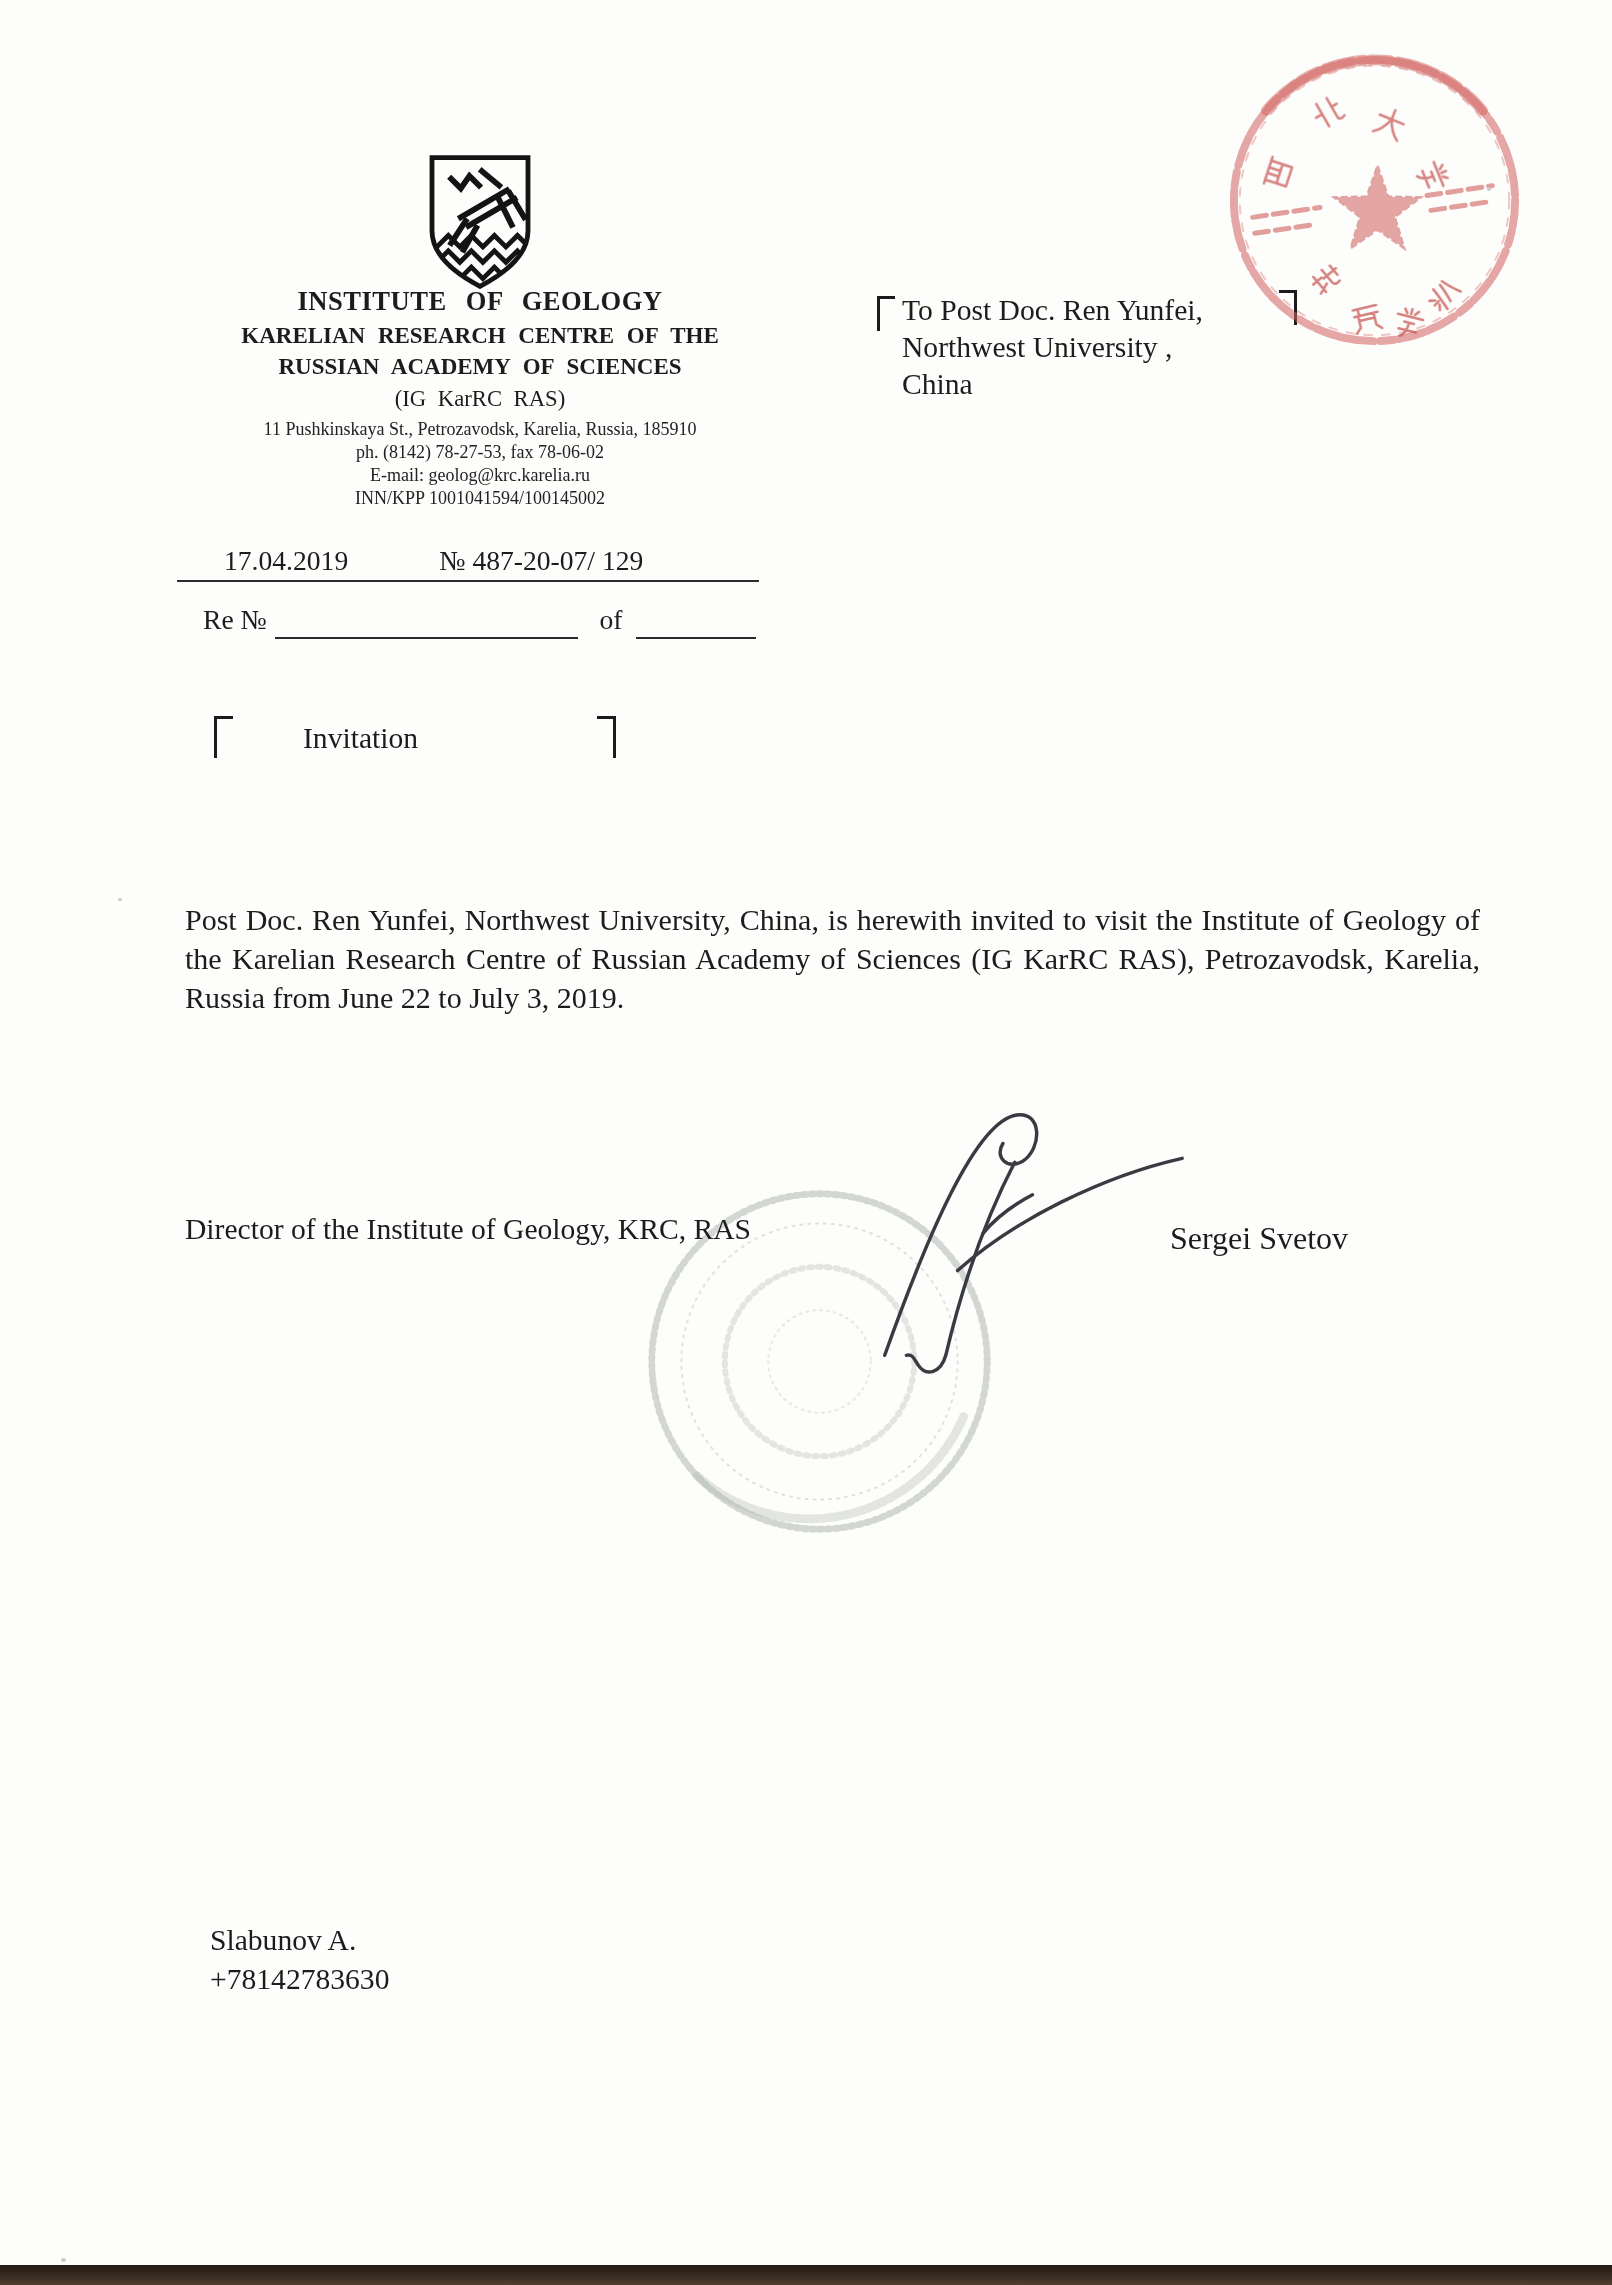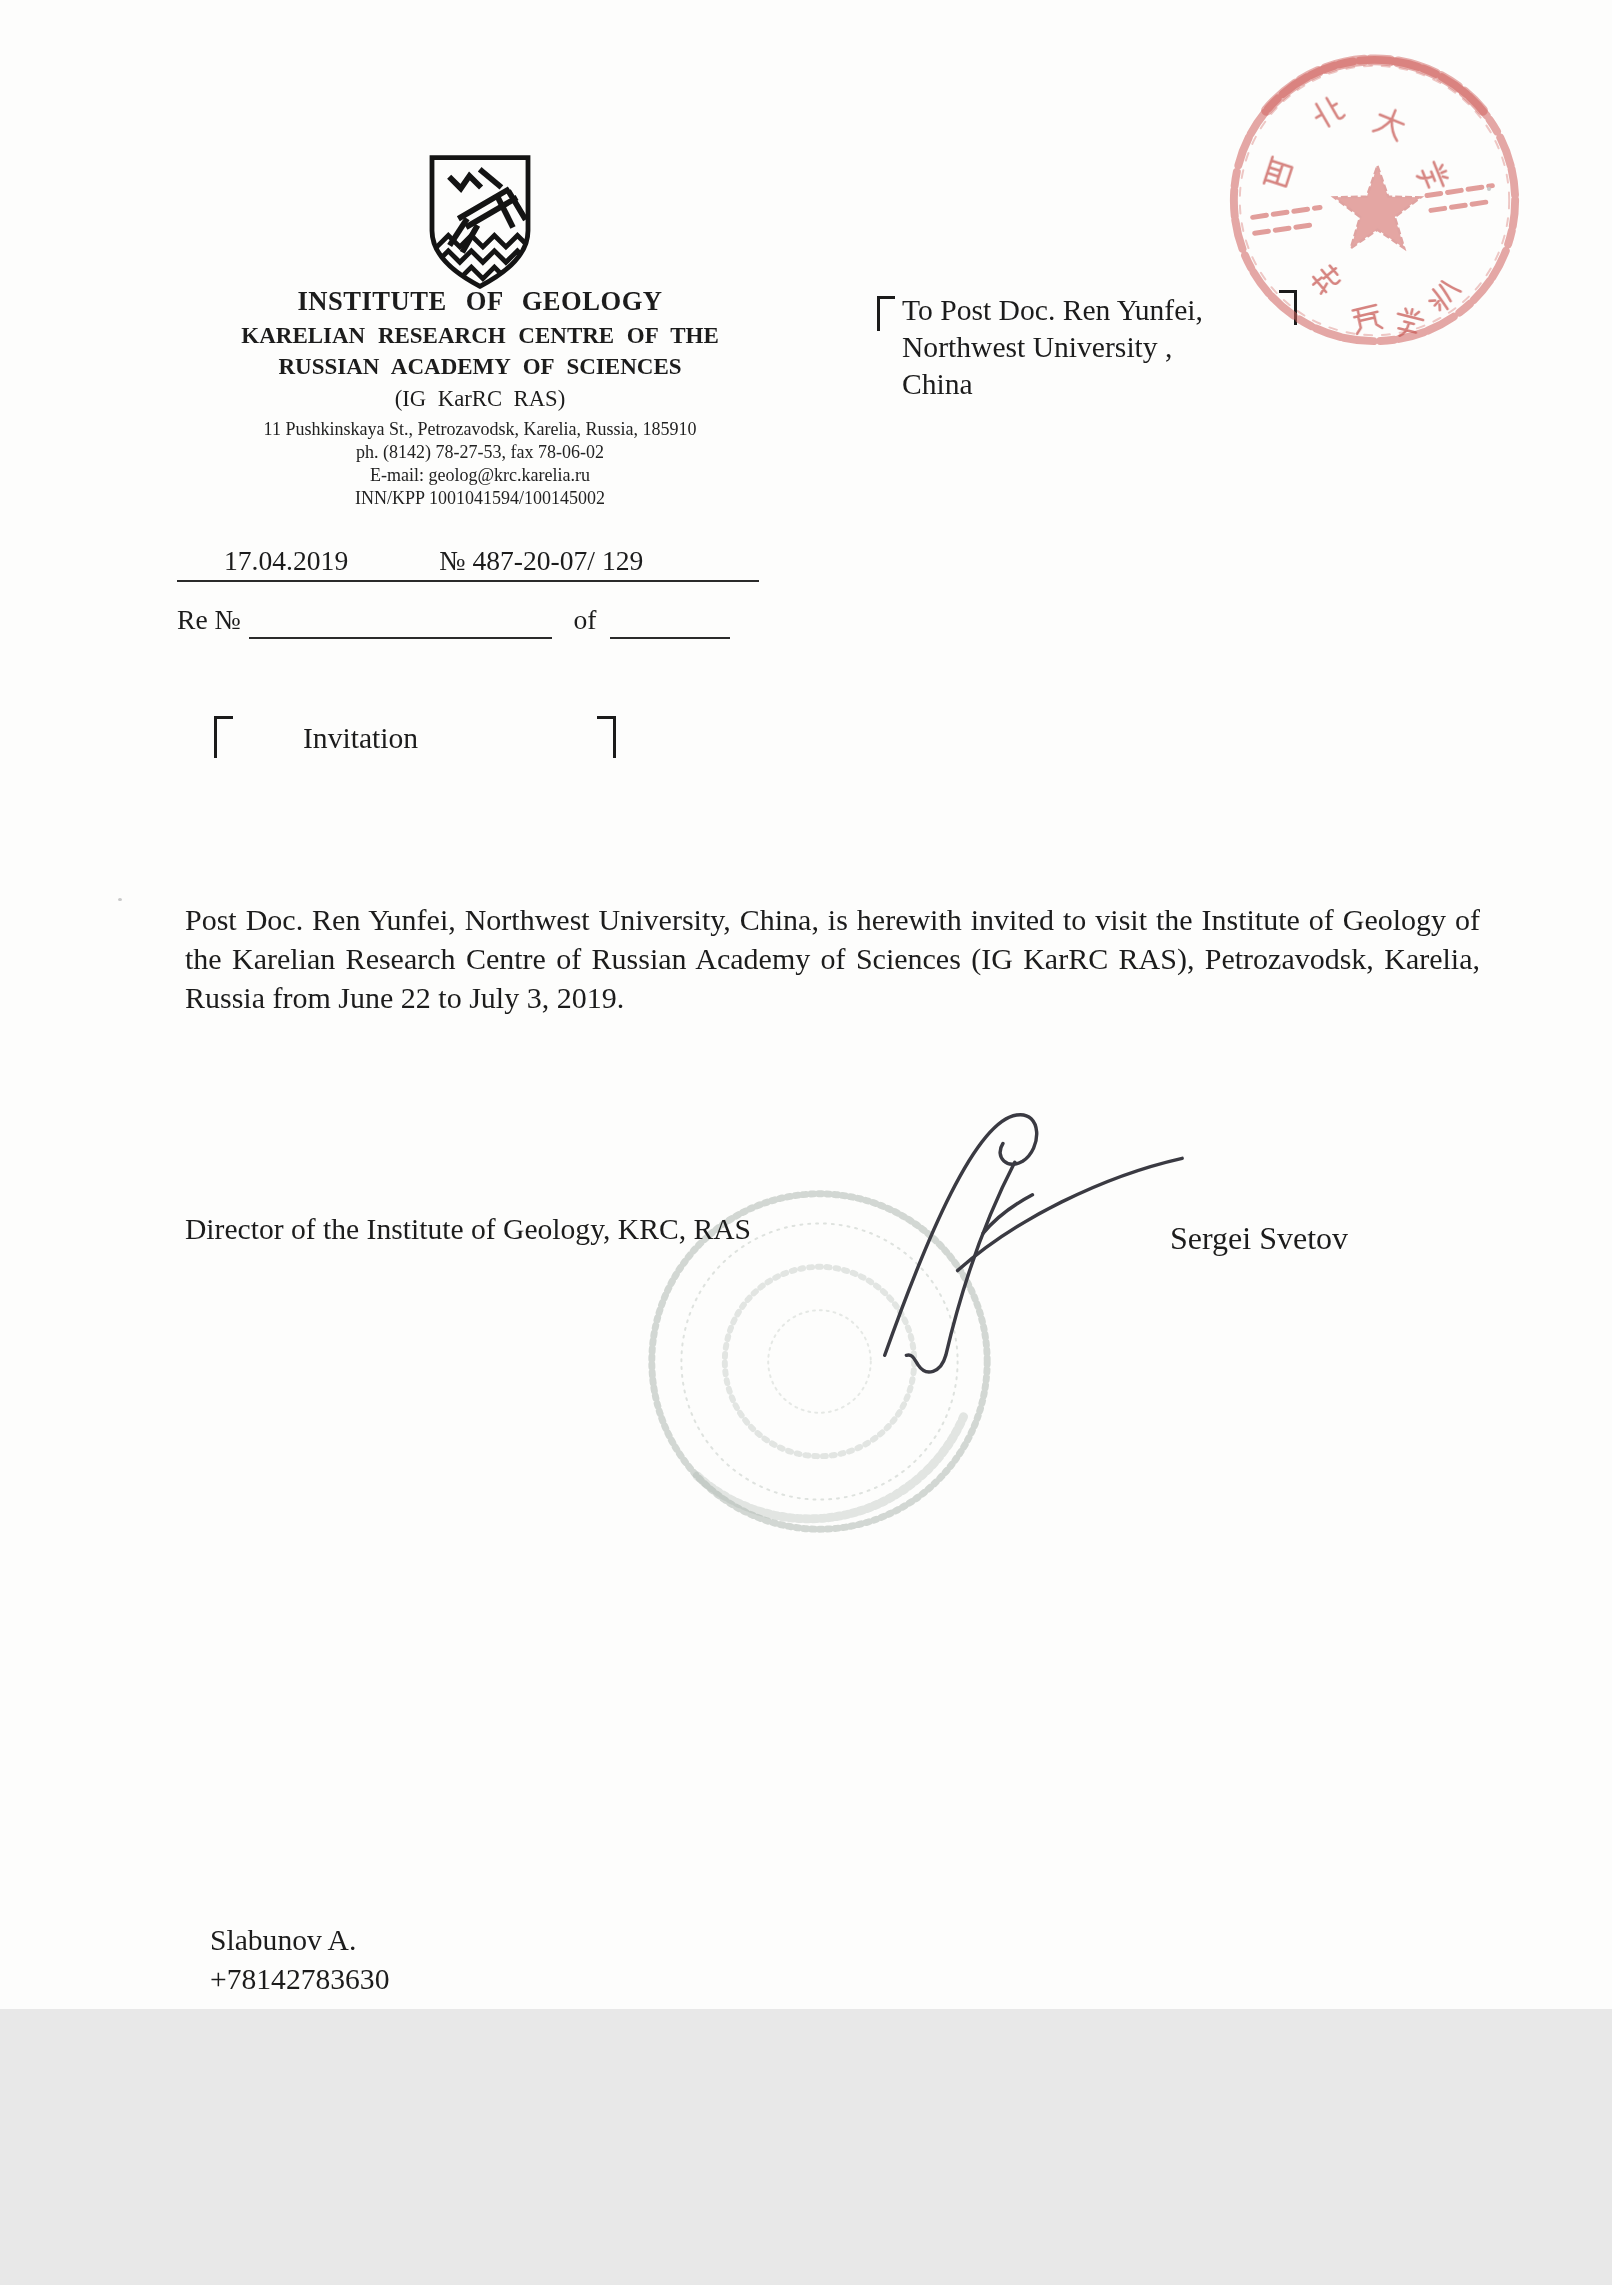--- a/index.html
+++ b/index.html
@@ -1,18 +1,18 @@
 <!DOCTYPE html>
 <html><head>
 <meta charset="utf-8">
 <style>
   html,body{margin:0;padding:0;background:#e8e8e8;}
   .page{
     position:relative;
-    width:1613px;height:2009px;
+    width:1613px;height:2285px;
     background:#fdfdfc;
     font-family:"Liberation Serif","DejaVu Serif",serif;
     color:#1c1c1c;
     overflow:hidden;
   }
   .abs{position:absolute;}
   
   .lh-col{left:135px;top:150px;width:690px;text-align:center;}
   .lh-logo{left:421px;top:150px;width:118px;height:144px;}
   .org-title{top:286px;font-size:26.6px;font-weight:700;word-spacing:11.8px;letter-spacing:0.5px;}
@@ -20,21 +20,21 @@
   .org-sub1{top:323px;}
   .org-sub2{top:354px;}
   .org-abbrev{top:386px;font-size:22.7px;word-spacing:5.9px;}
   .lh-small{top:418px;font-size:18px;line-height:23px;color:#222;}
   .lh-col.c{left:135px;width:690px;text-align:center;}
   
   .ref-row{left:177px;top:544px;font-size:27.6px;white-space:nowrap;text-align:right;}
   .useg{display:inline-block;border-bottom:2px solid #2a2a2a;padding-bottom:3px;vertical-align:bottom;}
   .ublank{height:33px;}
   .re-row{left:177px;top:601px;font-size:27.6px;white-space:nowrap;}
-  .re-row .plain{display:inline-block;padding-bottom:3px;vertical-align:bottom;}
+  .re-row .plain{display:inline-block;padding-bottom:3px;vertical-align:bottom;margin-left:26px;}
   
   .cbr{position:absolute;width:14.8px;height:31.5px;}
   .cbr.open{border-left:3px solid #1b1b1b;border-top:3px solid #1b1b1b;}
   .cbr.close{border-right:3px solid #1b1b1b;border-top:3px solid #1b1b1b;}
   
   .recipient{left:902px;top:292px;font-size:29.6px;line-height:37px;}
   
   .subject{left:303px;top:722px;font-size:29.6px;}
   
   .body-text{left:185px;top:900px;width:1295px;font-size:30px;line-height:39px;text-align:justify;}

